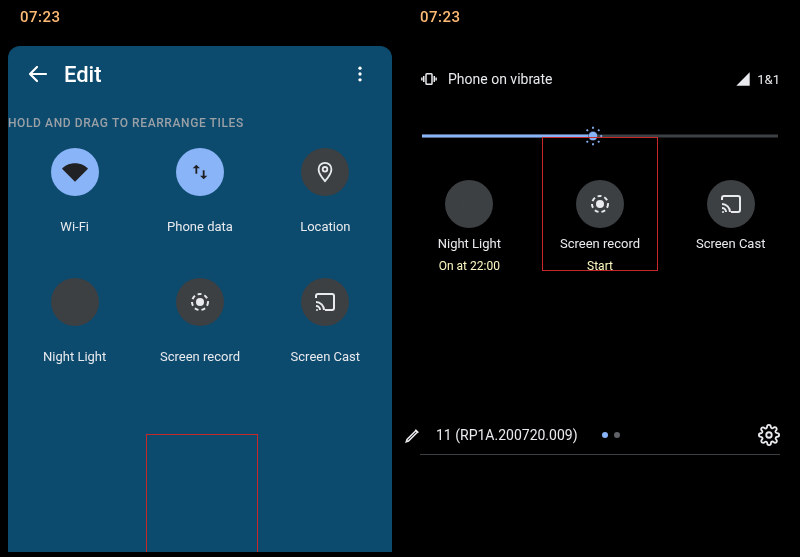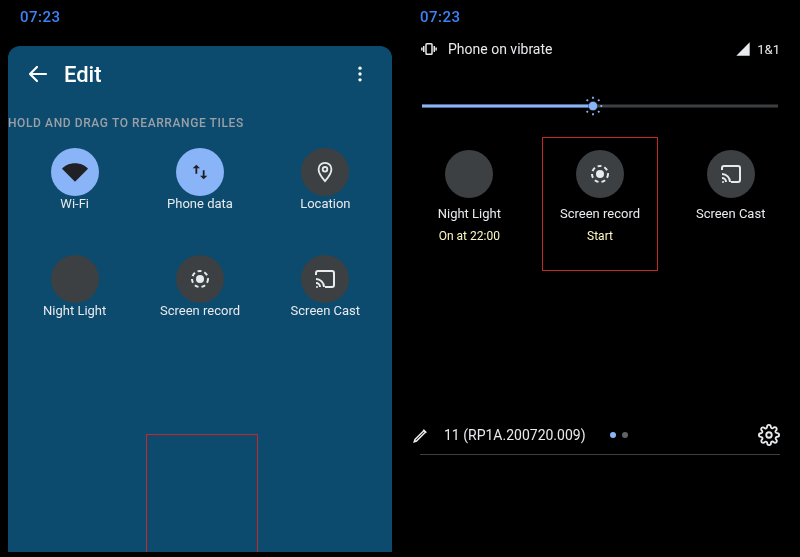--- a/index.html
+++ b/index.html
@@ -3,65 +3,65 @@
 <meta charset="utf-8">
 <style>
   * { box-sizing: border-box; margin: 0; padding: 0; }
   html, body { width: 800px; height: 557px; background: #000; font-family: Roboto, Arial, sans-serif; color: #e8eaed; overflow: hidden; }
   .screen { position: relative; width: 800px; height: 557px; display: flex; }
   .pane { position: relative; height: 557px; }
   .pane-left { width: 400px; }
   .pane-right { width: 400px; }
 
   
-  .statusbar { height: 34px; display: flex; align-items: center; padding: 0 20px; font-size: 15px; font-weight: 500; letter-spacing: 0.5px; color: #3b82f6; }
+  .statusbar { height: 34px; display: flex; align-items: center; padding: 0 20px; font-size: 15px; font-weight: 500; letter-spacing: 0.5px; color: #fdba74; }
 
   
   .edit-panel {
     position: absolute; left: 8px; top: 46px; width: 384px; height: 506px;
     background: #0c4a6e; border-radius: 12px 12px 0 0; overflow: hidden;
   }
   .edit-header { display: flex; align-items: center; height: 56px; padding: 0 12px 0 8px; }
   .edit-header .back { width: 44px; height: 44px; display:flex; align-items:center; justify-content:center; }
   .edit-header .title { font-size: 22px; font-weight: 500; color: #fff; margin-left: 4px; flex: 1; }
   .edit-header .more { width: 40px; height: 40px; display:flex; align-items:center; justify-content:center; }
 
   .instruction { font-size: 12px; letter-spacing: 0.6px; color: #9aa0a6; padding: 14px 0 18px; font-weight: 500; }
 
   .tiles-grid { display: grid; grid-template-columns: repeat(3, 1fr); row-gap: 44px; padding: 0 4px; }
-  .tile { position: relative; display: flex; flex-direction: column; align-items: center; gap: 0; }
+  .tile { position: relative; display: flex; flex-direction: column; align-items: center; gap: 23px; }
   .tile .circ { width: 48px; height: 48px; border-radius: 50%; display:flex; align-items:center; justify-content:center; }
   .circ.active { background: #8ab4f8; color: #202124; }
   .circ.inactive { background: #3c4043; color: #e8eaed; }
   .tile .lab { font-size: 13px; color: #e8eaed; text-align: center; white-space: nowrap; }
 
   .red-box { position: absolute; border: 1px solid #c62828; pointer-events: none; }
   .red-box.left { left: 138px; top: 388px; width: 112px; height: 124px; }
 
   
   .right-inner { position: absolute; left: 0; top: 0; width: 400px; height: 557px; }
-  .qs-head { display: flex; align-items: center; padding: 0 20px; height: 30px; }
+  .qs-head { display: flex; align-items: center; padding: 0 20px; margin-top: 30px; height: 30px; }
   .qs-head .vib { display: flex; align-items: center; gap: 10px; font-size: 14px; color: #e8eaed; }
   .qs-head .spacer { flex: 1; }
   .qs-head .signal-wrap { display:flex; align-items:center; gap:6px; font-size:13px; }
 
   .brightness { position: relative; margin: 30px 22px 0; height: 24px; display:flex; align-items:center; }
   .brightness .track { position:absolute; left:0; right:0; top:50%; height:3px; background:#3c4043; transform:translateY(-50%); }
   .brightness .fill  { position:absolute; left:0; width:48%; top:50%; height:3px; background:#8ab4f8; transform:translateY(-50%); }
   .brightness .thumb { position:absolute; left:48%; top:50%; width:22px; height:22px; transform:translate(-50%,-50%); }
 
   .tiles-grid2 { display: grid; grid-template-columns: repeat(3, 1fr); row-gap: 40px; padding: 32px 4px 0; }
   .tile2 { display:flex; flex-direction:column; align-items:center; gap:8px; }
   .tile2 .circ { width: 48px; height: 48px; border-radius: 50%; display:flex; align-items:center; justify-content:center; background:#3c4043; color:#e8eaed; }
   .tile2 .lab { font-size: 13px; color:#e8eaed; text-align:center; white-space:nowrap; }
   .tile2 .sub { font-size: 12px; color:#fef9c3; text-align:center; white-space:nowrap; }
 
   .red-box.right { position:absolute; left:542px; top:137px; width:116px; height:134px; border:1px solid #c62828; pointer-events:none; }
 
-  .footer-row { position:absolute; left:12px; right:20px; top:424px; display:flex; align-items:center; gap:14px; font-size:14px; }
+  .footer-row { position:absolute; left:4px; right:20px; top:424px; display:flex; align-items:center; gap:14px; font-size:14px; }
   .footer-row .dots { display:flex; gap:6px; margin-left:10px; align-items:center; }
   .footer-row .dot { width:6px; height:6px; border-radius:50%; background:#5f6368; }
   .footer-row .dot.active { background:#8ab4f8; }
   .footer-row .gear { margin-left:auto; }
   .hr { position:absolute; left:20px; right:20px; top:454px; height:1px; background:#3c4043; }
 
   svg { display:block; }
 </style>
 </head>
 <body>

